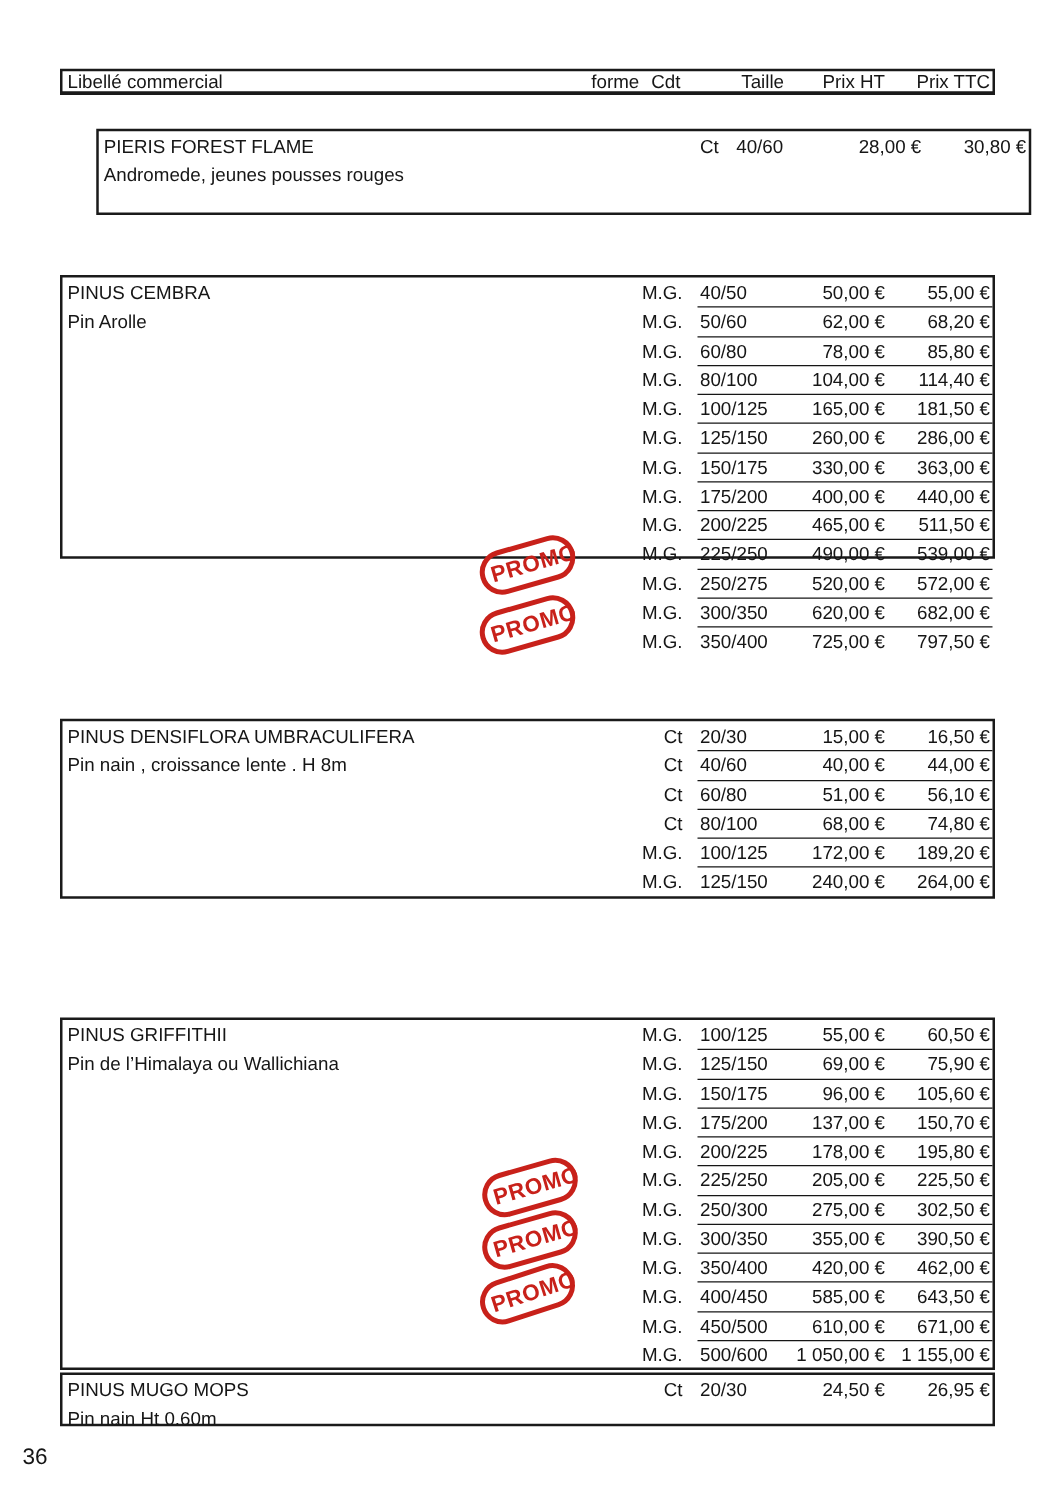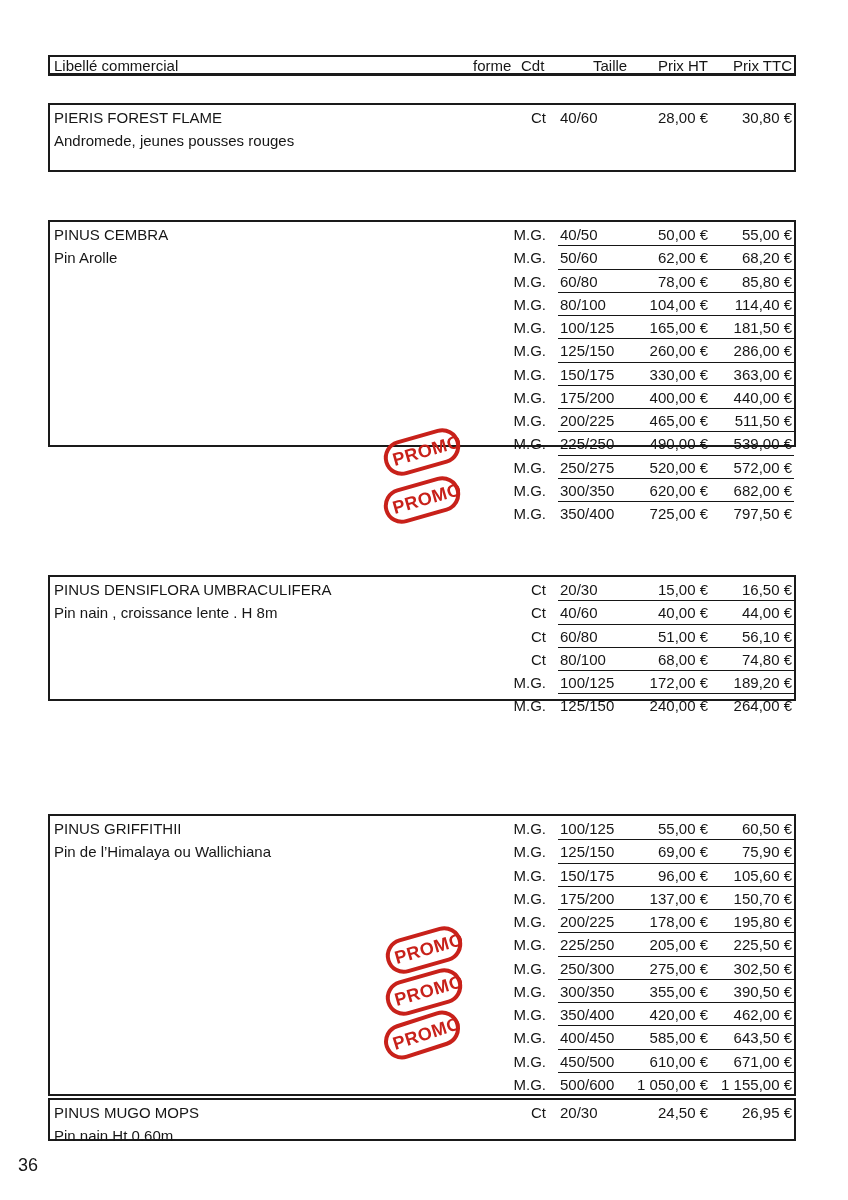--- a/index.html
+++ b/index.html
@@ -75,21 +75,21 @@
   <div class="table-header">
     <span class="th-libelle">Libellé commercial</span>
     <span class="th-forme">forme</span>
     <span class="th-cdt">Cdt</span>
     <span class="th-taille">Taille</span>
     <span class="th-ht">Prix HT</span>
     <span class="th-ttc">Prix TTC</span>
   </div>
 
   <div id="blocks-root">
-  <section class="block" style="top: 103px; height: 69px;">
+  <section class="block" style="top: 103px; height: 69px; margin-left: 29px;">
     <div class="left-col">
       <div class="title">PIERIS FOREST FLAME</div>
     <div class="desc">Andromede, jeunes pousses rouges</div>
         </div>
     <div class="rows">
   <div class="row" style="top: 1px;">
     <span class="cdt">Ct</span>
     <span class="taille">40/60</span>
     <span class="ht">28,00 €</span>
     <span class="ttc">30,80 €</span>
@@ -189,21 +189,21 @@
 
   <div class="row" style="top: 280px;">
     <span class="cdt">M.G.</span>
     <span class="taille">350/400</span>
     <span class="ht">725,00 €</span>
     <span class="ttc">797,50 €</span>
   </div>
 </div>
   </section>
 
-  <section class="block" style="top: 575px; height: 126px;">
+  <section class="block" style="top: 575px; height: 144px;">
     <div class="left-col">
       <div class="title">PINUS DENSIFLORA UMBRACULIFERA</div>
     <div class="desc">Pin nain , croissance lente . H 8m</div>
         </div>
     <div class="rows">
   <div class="row with-rule" style="top: 1px;">
     <span class="cdt">Ct</span>
     <span class="taille">20/30</span>
     <span class="ht">15,00 €</span>
     <span class="ttc">16,50 €</span>

